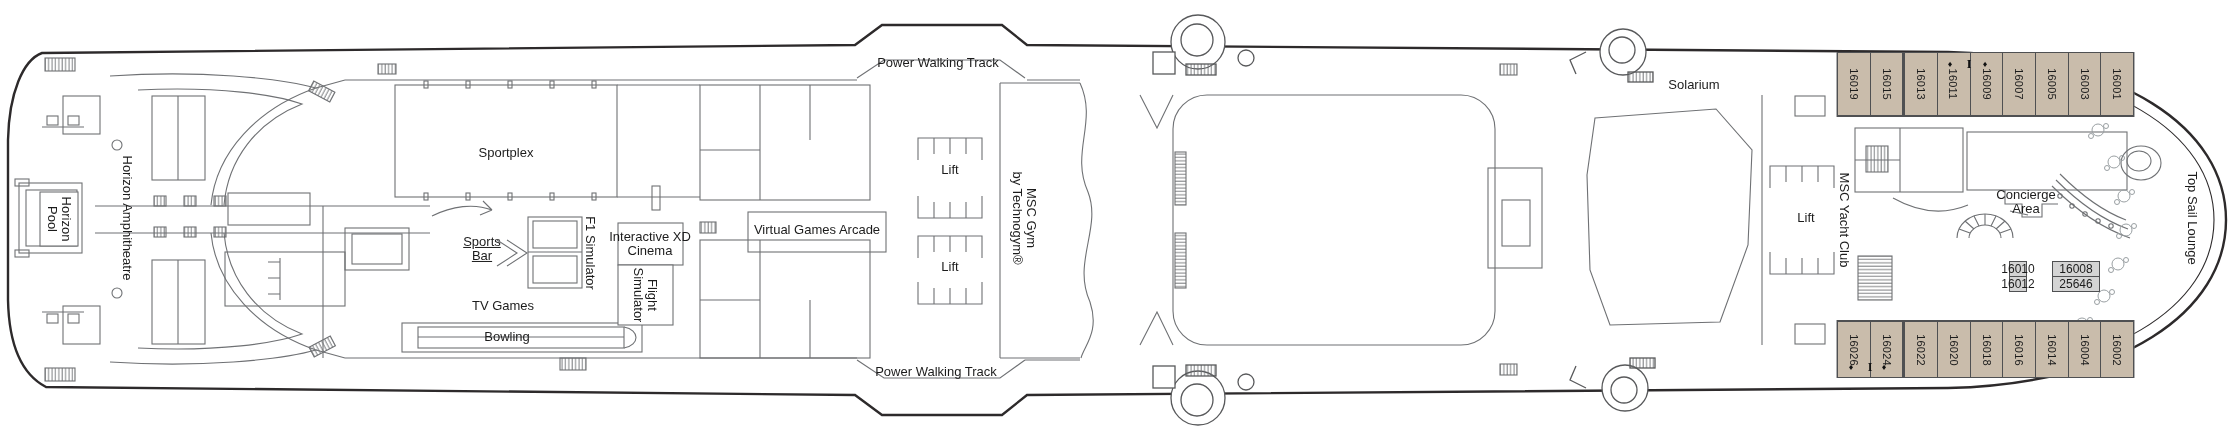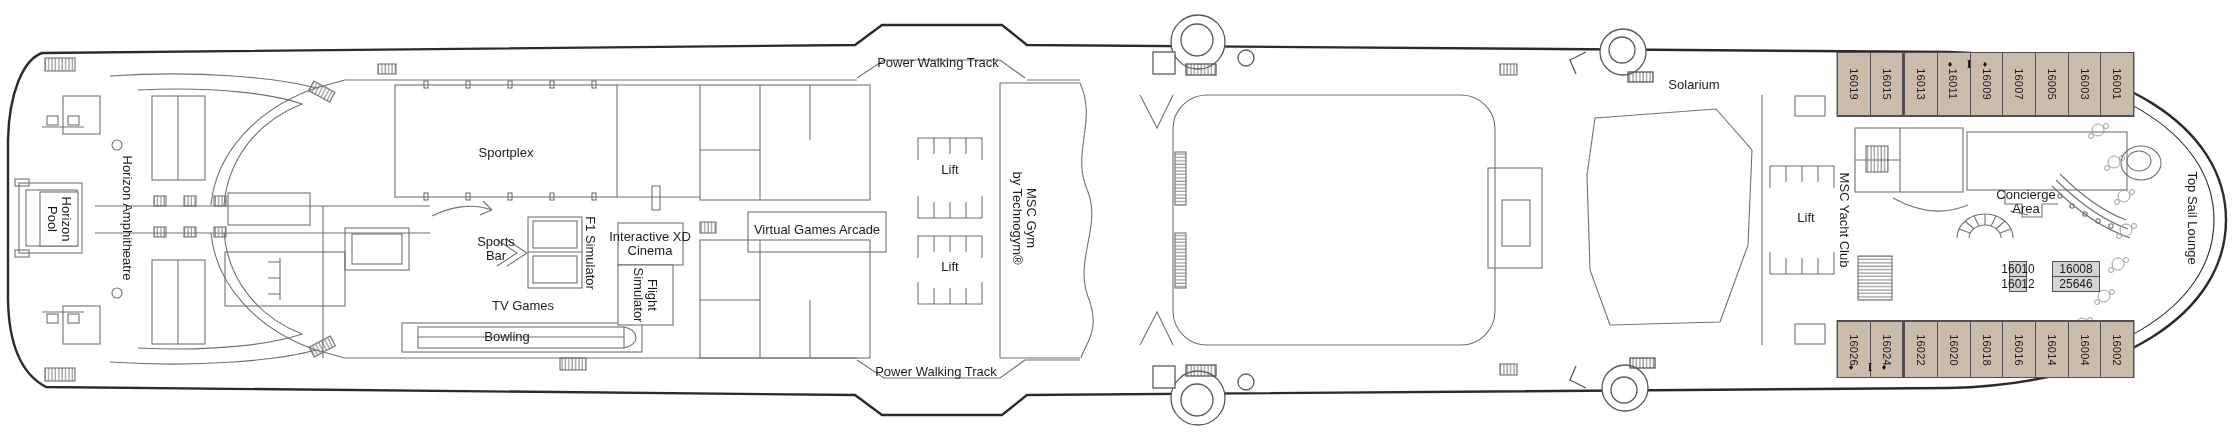--- a/index.html
+++ b/index.html
@@ -350,22 +350,22 @@
 <span class="sym" style="left:1950px;top:64px;">♦</span>
 <span class="sym conn" style="left:1969px;top:64px;">I</span>
 <span class="sym" style="left:1985px;top:64px;">♦</span>
 <span class="sym" style="left:1851px;top:367px;">♦</span>
 <span class="sym conn" style="left:1870px;top:367px;">I</span>
 <span class="sym" style="left:1884px;top:367px;">♦</span>
 
 <div class="lbl" style="left:938px;top:63px;">Power Walking Track</div>
 <div class="lbl" style="left:936px;top:372px;">Power Walking Track</div>
 <div class="lbl" style="left:506px;top:153px;">Sportplex</div>
-<div class="lbl wrap" style="left:496px;top:249px;width:46px;">Sports Bar</div>
-<div class="lbl" style="left:503px;top:306px;margin-left:20px;">TV Games</div>
+<div class="lbl wrap" style="left:482px;top:249px;width:46px;text-decoration:underline;">Sports Bar</div>
+<div class="lbl" style="left:503px;top:306px;">TV Games</div>
 <div class="lbl" style="left:507px;top:337px;">Bowling</div>
 <div class="lbl v" style="left:590px;top:253px;">F1 Simulator</div>
 <div class="lbl wrap" style="left:650px;top:244px;width:86px;">Interactive XD Cinema</div>
 <div class="lbl v wrap" style="left:645px;top:295px;width:56px;">Flight Simulator</div>
 <div class="lbl" style="left:817px;top:230px;">Virtual Games Arcade</div>
 <div class="lbl" style="left:950px;top:170px;">Lift</div>
 <div class="lbl" style="left:950px;top:267px;">Lift</div>
 <div class="lbl" style="left:1806px;top:218px;">Lift</div>
 <div class="lbl v" style="left:1024px;top:218px;">
   <span>MSC Gym</span><br>

